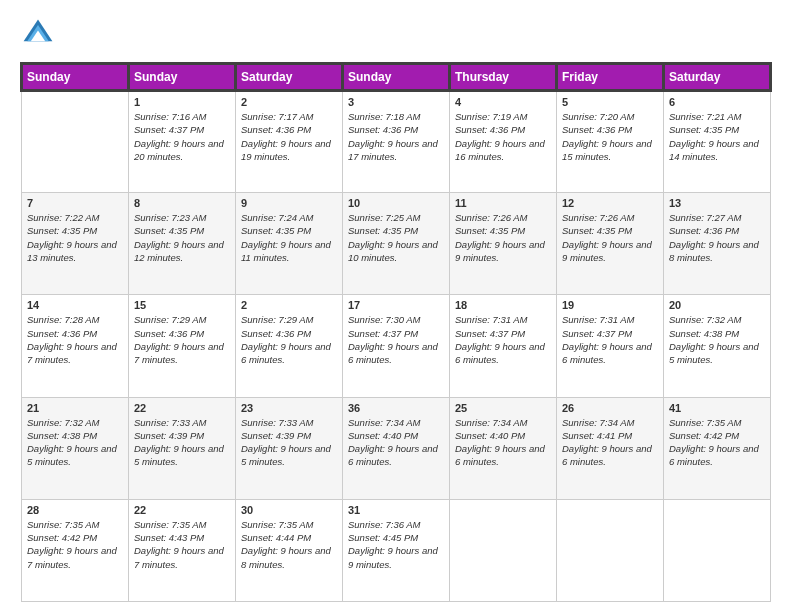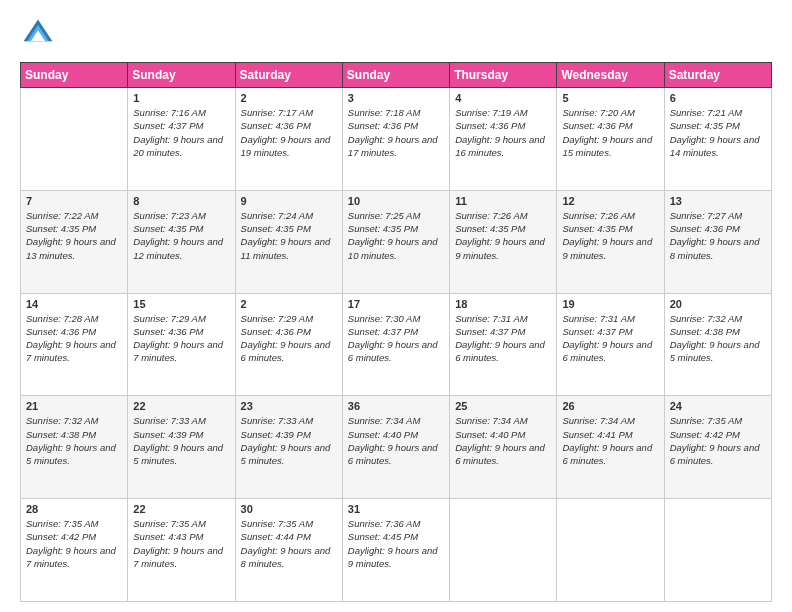--- a/index.html
+++ b/index.html
@@ -60,27 +60,27 @@
       color: #555;
     }
     .calendar {
       flex: 1;
       border: 1px solid #ccc;
       border-collapse: collapse;
       width: 100%;
       table-layout: fixed;
     }
     .calendar th {
-      background: #ec4899;
+      background: #a21caf;
       color: #fff;
       font-size: 12px;
       font-weight: bold;
       padding: 5px 4px;
       text-align: left;
-      border: 1px solid #404040;
+      border: 3px solid #404040;
     }
     .calendar td {
       border: 1px solid #ccc;
       vertical-align: top;
       padding: 4px 5px;
       font-size: 10px;
       color: #333;
       height: 82px;
       width: calc(100% / 7);
     }
@@ -128,21 +128,21 @@
   </div>
 
   <table class="calendar">
     <thead>
       <tr>
       <th>Sunday</th>
           <th>Sunday</th>
           <th>Saturday</th>
           <th>Sunday</th>
           <th>Thursday</th>
-          <th>Wednesday</th>
+          <th>Friday</th>
           <th>Saturday</th>
         </tr>
     </thead>
     <tbody id="calendar-body">
     <tr class="row-white">
           <td class="empty-cell"></td>
           <td>
             <div class="day-number">1</div>
             <div class="day-info">Sunrise: 7:16 AM<br>Sunset: 4:37 PM<br>Daylight: 9 hours and 20 minutes.</div>
           </td>
@@ -246,21 +246,21 @@
           </td>
           <td>
             <div class="day-number">25</div>
             <div class="day-info">Sunrise: 7:34 AM<br>Sunset: 4:40 PM<br>Daylight: 9 hours and 6 minutes.</div>
           </td>
           <td>
             <div class="day-number">26</div>
             <div class="day-info">Sunrise: 7:34 AM<br>Sunset: 4:41 PM<br>Daylight: 9 hours and 6 minutes.</div>
           </td>
           <td>
-            <div class="day-number">24</div>
+            <div class="day-number">41</div>
             <div class="day-info">Sunrise: 7:35 AM<br>Sunset: 4:42 PM<br>Daylight: 9 hours and 6 minutes.</div>
           </td>
         </tr>
         <tr class="row-white">
           <td>
             <div class="day-number">28</div>
             <div class="day-info">Sunrise: 7:35 AM<br>Sunset: 4:42 PM<br>Daylight: 9 hours and 7 minutes.</div>
           </td>
           <td>
             <div class="day-number">22</div>

